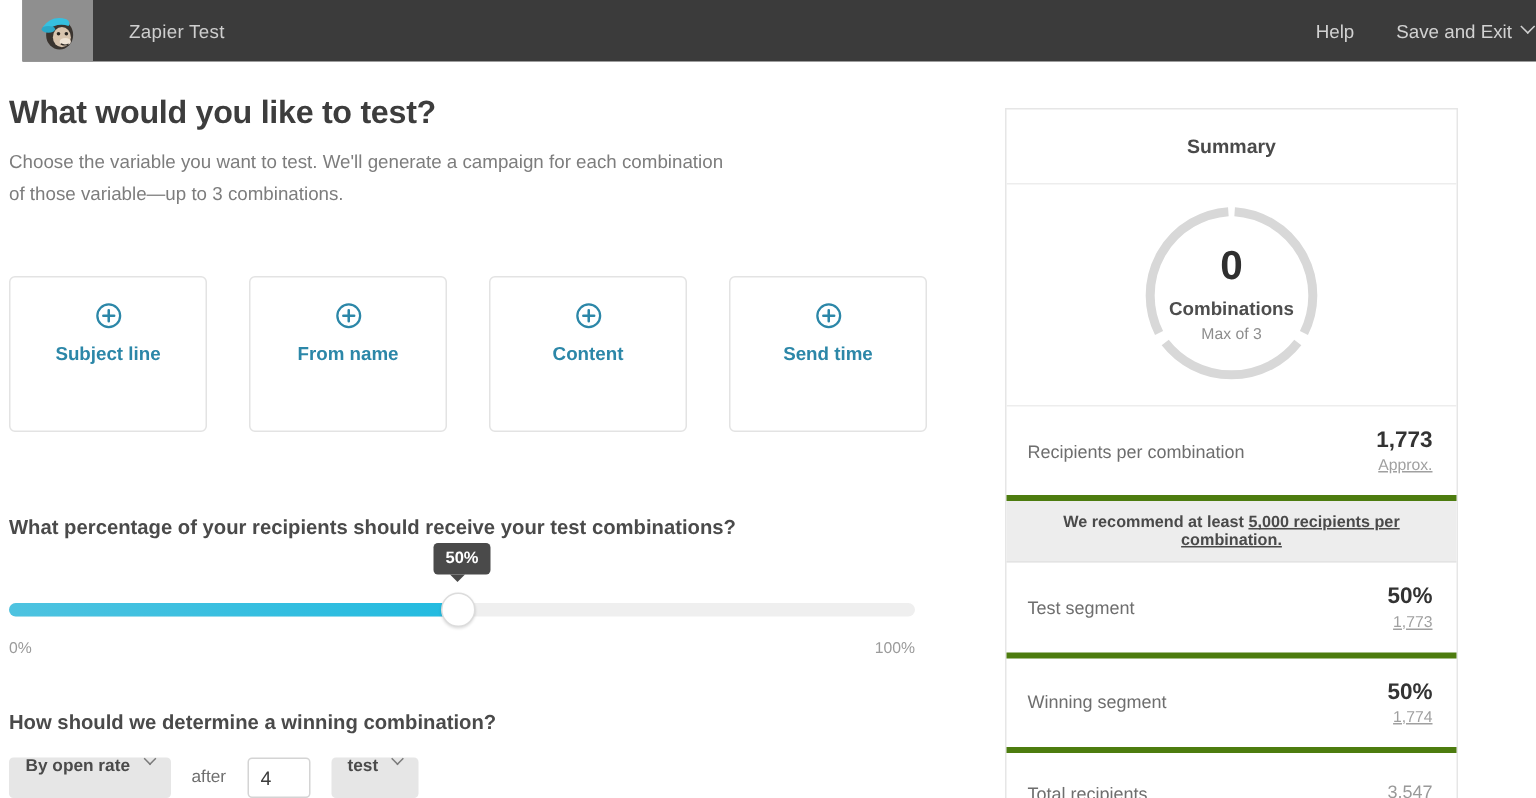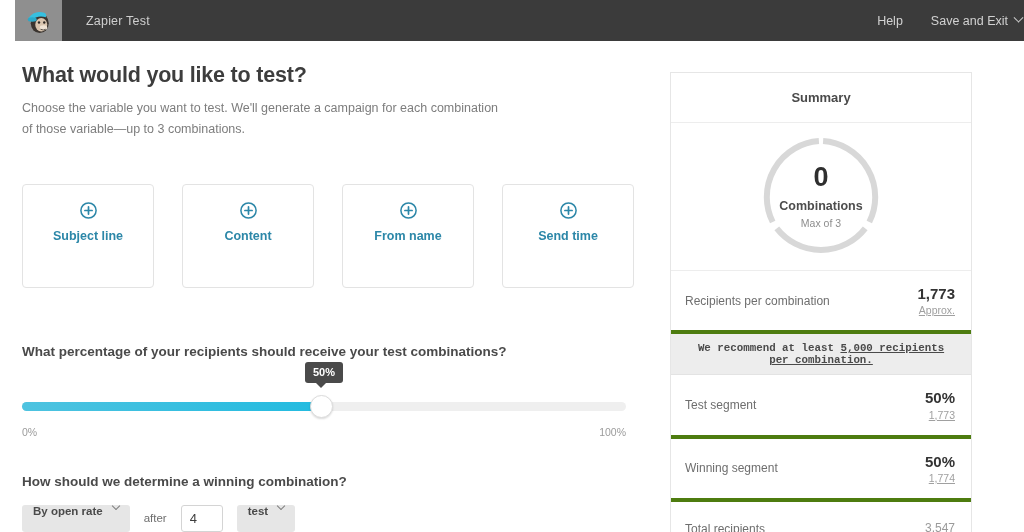--- a/index.html
+++ b/index.html
@@ -36,21 +36,21 @@
     color: #d2d2d2; font-size: 12.5px; cursor: pointer;
     display: flex; align-items: center; gap: 7px;
   }
   .chev {
     display: inline-block; width: 7px; height: 7px;
     border-right: 1.6px solid #cfcfcf; border-bottom: 1.6px solid #cfcfcf;
     transform: rotate(45deg) translate(-2px,-2px);
   }
 
   
-  .left { position: absolute; left: 22px; top: 63px; width: 620px; }
+  .left { position: absolute; left: 6px; top: 63px; width: 620px; }
   h1.page-title {
     font-size: 21.5px; color: #3d3d3d; font-weight: bold;
     letter-spacing: -.2px;
   }
   .page-sub {
     margin-top: 10px; font-size: 12.5px; color: #7d7d7d;
     line-height: 1.66; max-width: 480px;
   }
 
   
@@ -157,21 +157,20 @@
   .srow:last-child { border-bottom: none; }
   .srow-label { font-size: 12px; color: #6e6e6e; }
   .srow-vals { text-align: right; }
   .srow-main { font-size: 15px; color: #333; font-weight: bold; line-height: 1.15; }
   .srow-sub { font-size: 10.5px; color: #a0a0a0; margin-top: 2px; text-decoration: underline; }
   .srow-muted .srow-main { font-size: 12px; color: #9a9a9a; font-weight: normal; }
   .recommend {
     background: #ededed; border-bottom: 1px solid #e3e3e3;
     padding: 8px 14px; font-size: 10.8px; color: #4a4a4a; font-weight: bold;
     text-align: center;
-    font-family: Liberation Mono, monospace;
   }
   .recommend u { text-decoration: underline; }
 </style>
 </head>
 <body>
 
 <div class="topbar">
   <div class="logo-box">
     <svg class="freddie" viewBox="0 0 40 40">
       <ellipse cx="21" cy="23" rx="12" ry="13" fill="#3a342f"></ellipse>
@@ -206,28 +205,28 @@
         <circle cx="10" cy="10" r="8" fill="none" stroke="#2c87a8" stroke-width="1.6"></circle>
         <path d="M10 6.2v7.6M6.2 10h7.6" stroke="#2c87a8" stroke-width="1.8" stroke-linecap="round"></path>
       </svg>
       <div class="card-label">Subject line</div>
     </div>
     <div class="card">
       <svg width="19" height="19" viewBox="0 0 20 20">
         <circle cx="10" cy="10" r="8" fill="none" stroke="#2c87a8" stroke-width="1.6"></circle>
         <path d="M10 6.2v7.6M6.2 10h7.6" stroke="#2c87a8" stroke-width="1.8" stroke-linecap="round"></path>
       </svg>
-      <div class="card-label">Content</div>
+      <div class="card-label">From name</div>
     </div>
     <div class="card">
       <svg width="19" height="19" viewBox="0 0 20 20">
         <circle cx="10" cy="10" r="8" fill="none" stroke="#2c87a8" stroke-width="1.6"></circle>
         <path d="M10 6.2v7.6M6.2 10h7.6" stroke="#2c87a8" stroke-width="1.8" stroke-linecap="round"></path>
       </svg>
-      <div class="card-label">From name</div>
+      <div class="card-label">Content</div>
     </div>
     <div class="card">
       <svg width="19" height="19" viewBox="0 0 20 20">
         <circle cx="10" cy="10" r="8" fill="none" stroke="#2c87a8" stroke-width="1.6"></circle>
         <path d="M10 6.2v7.6M6.2 10h7.6" stroke="#2c87a8" stroke-width="1.8" stroke-linecap="round"></path>
       </svg>
       <div class="card-label">Send time</div>
     </div>
   </div>
 

